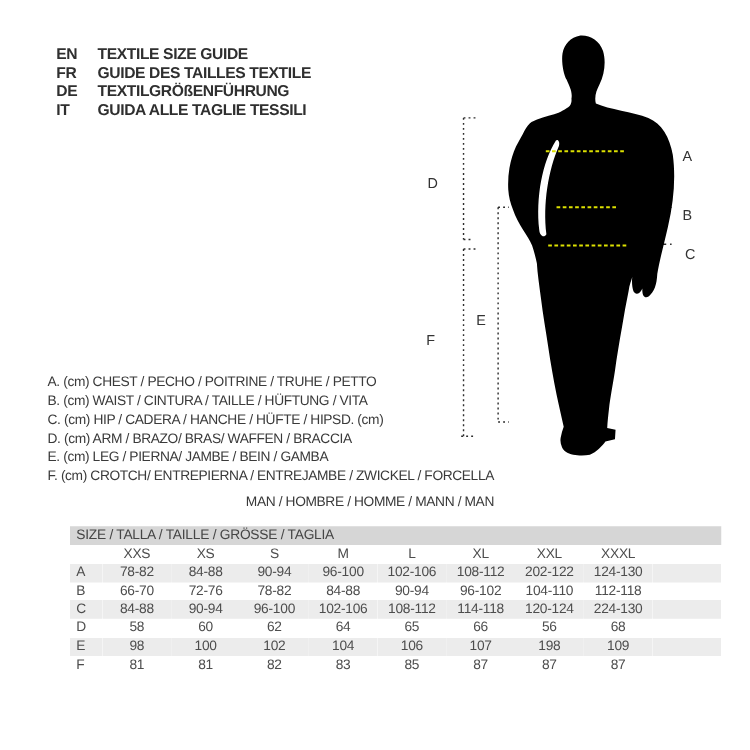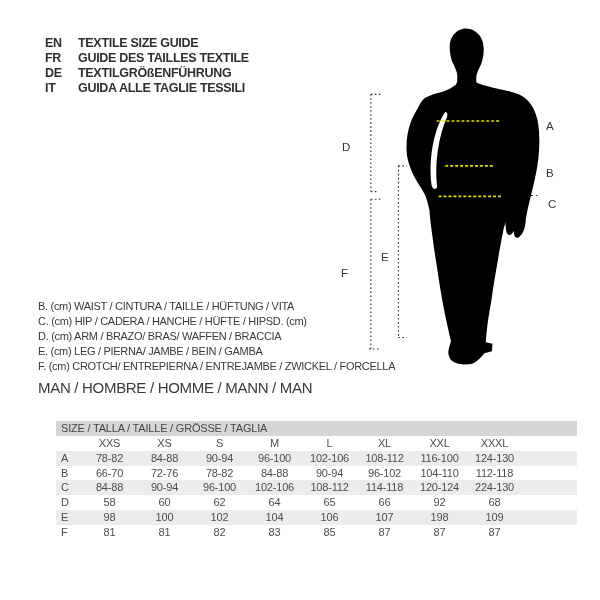--- a/index.html
+++ b/index.html
@@ -11,21 +11,21 @@
   .lang-block{position:absolute;left:45px;top:36px;}
   .lang-row{display:flex;height:15px;line-height:15px;font-size:12.5px;font-weight:bold;color:#2f2f2f;letter-spacing:-0.3px;}
   .lang-code{width:33px;flex:0 0 33px;}
   
   .figure-area{position:absolute;left:0;top:0;width:600px;height:600px;pointer-events:none;}
   .figure-area svg{position:absolute;left:330px;top:18px;}
   .fig-label{position:absolute;font-size:11.5px;line-height:13px;color:#333;font-weight:400;}
   
   .measure-block{position:absolute;left:38px;top:299px;}
   .measure-line{height:15px;line-height:15px;font-size:11px;color:#3a3a3a;letter-spacing:-0.3px;white-space:nowrap;}
-  .gender-line{margin-top:6px;height:15px;line-height:15px;font-size:15px;color:#3a3a3a;letter-spacing:-0.3px;white-space:nowrap;}
+  .gender-line{margin-top:6px;height:15px;line-height:15px;font-size:11px;color:#3a3a3a;letter-spacing:-0.3px;white-space:nowrap;text-align:right;}
   
   .table-block{position:absolute;left:56px;top:421px;width:521px;}
   .table-title{height:15px;line-height:15px;background:#d6d6d6;color:#454545;font-size:11px;padding-left:5px;box-sizing:border-box;letter-spacing:-0.2px;}
   table.sizes{border-collapse:collapse;table-layout:fixed;width:521px;font-size:11px;color:#4d4d4d;}
   table.sizes td{padding:0;text-align:center;height:14.7px;line-height:14.7px;letter-spacing:-0.2px;overflow:hidden;}
   table.sizes tr.head-row td{height:15px;line-height:15px;color:#4d4d4d;}
   table.sizes td.row-l{text-align:left;padding-left:5px;}
   table.sizes tbody tr:nth-child(odd){background:#ececec;}
 </style>
 </head>
@@ -127,20 +127,21 @@
     <span class="fig-label" style="left:546px;top:120px;">A</span>
     <span class="fig-label" style="left:546px;top:167px;">B</span>
     <span class="fig-label" style="left:548px;top:197.5px;">C</span>
     <span class="fig-label" style="left:342px;top:140.5px;">D</span>
     <span class="fig-label" style="left:381px;top:250.5px;">E</span>
     <span class="fig-label" style="left:341px;top:266.5px;">F</span>
   </div>
 
   <section class="measure-block">
     <div id="measure-lines">
+        <div class="measure-line">A. (cm) CHEST / PECHO / POITRINE / TRUHE / PETTO</div>
         <div class="measure-line">B. (cm) WAIST / CINTURA / TAILLE / HÜFTUNG / VITA</div>
         <div class="measure-line">C. (cm) HIP / CADERA / HANCHE / HÜFTE / HIPSD. (cm)</div>
         <div class="measure-line">D. (cm) ARM / BRAZO/ BRAS/ WAFFEN / BRACCIA</div>
         <div class="measure-line">E. (cm) LEG / PIERNA/ JAMBE / BEIN / GAMBA</div>
         <div class="measure-line">F. (cm) CROTCH/ ENTREPIERNA / ENTREJAMBE / ZWICKEL / FORCELLA</div>
       </div>
     <div class="gender-line">MAN / HOMBRE / HOMME / MANN / MAN</div>
   </section>
 
   <section class="table-block">
@@ -174,21 +175,21 @@
         </thead>
       <tbody id="size-table-body">
           <tr>
             <td class="row-l">A</td>
             <td>78-82</td>
             <td>84-88</td>
             <td>90-94</td>
             <td>96-100</td>
             <td>102-106</td>
             <td>108-112</td>
-            <td>116-100</td>
+            <td>202-122</td>
             <td>124-130</td>
             <td></td>
           </tr>
           <tr>
             <td class="row-l">B</td>
             <td>66-70</td>
             <td>72-76</td>
             <td>78-82</td>
             <td>84-88</td>
             <td>90-94</td>
@@ -210,21 +211,21 @@
             <td></td>
           </tr>
           <tr>
             <td class="row-l">D</td>
             <td>58</td>
             <td>60</td>
             <td>62</td>
             <td>64</td>
             <td>65</td>
             <td>66</td>
-            <td>92</td>
+            <td>56</td>
             <td>68</td>
             <td></td>
           </tr>
           <tr>
             <td class="row-l">E</td>
             <td>98</td>
             <td>100</td>
             <td>102</td>
             <td>104</td>
             <td>106</td>

